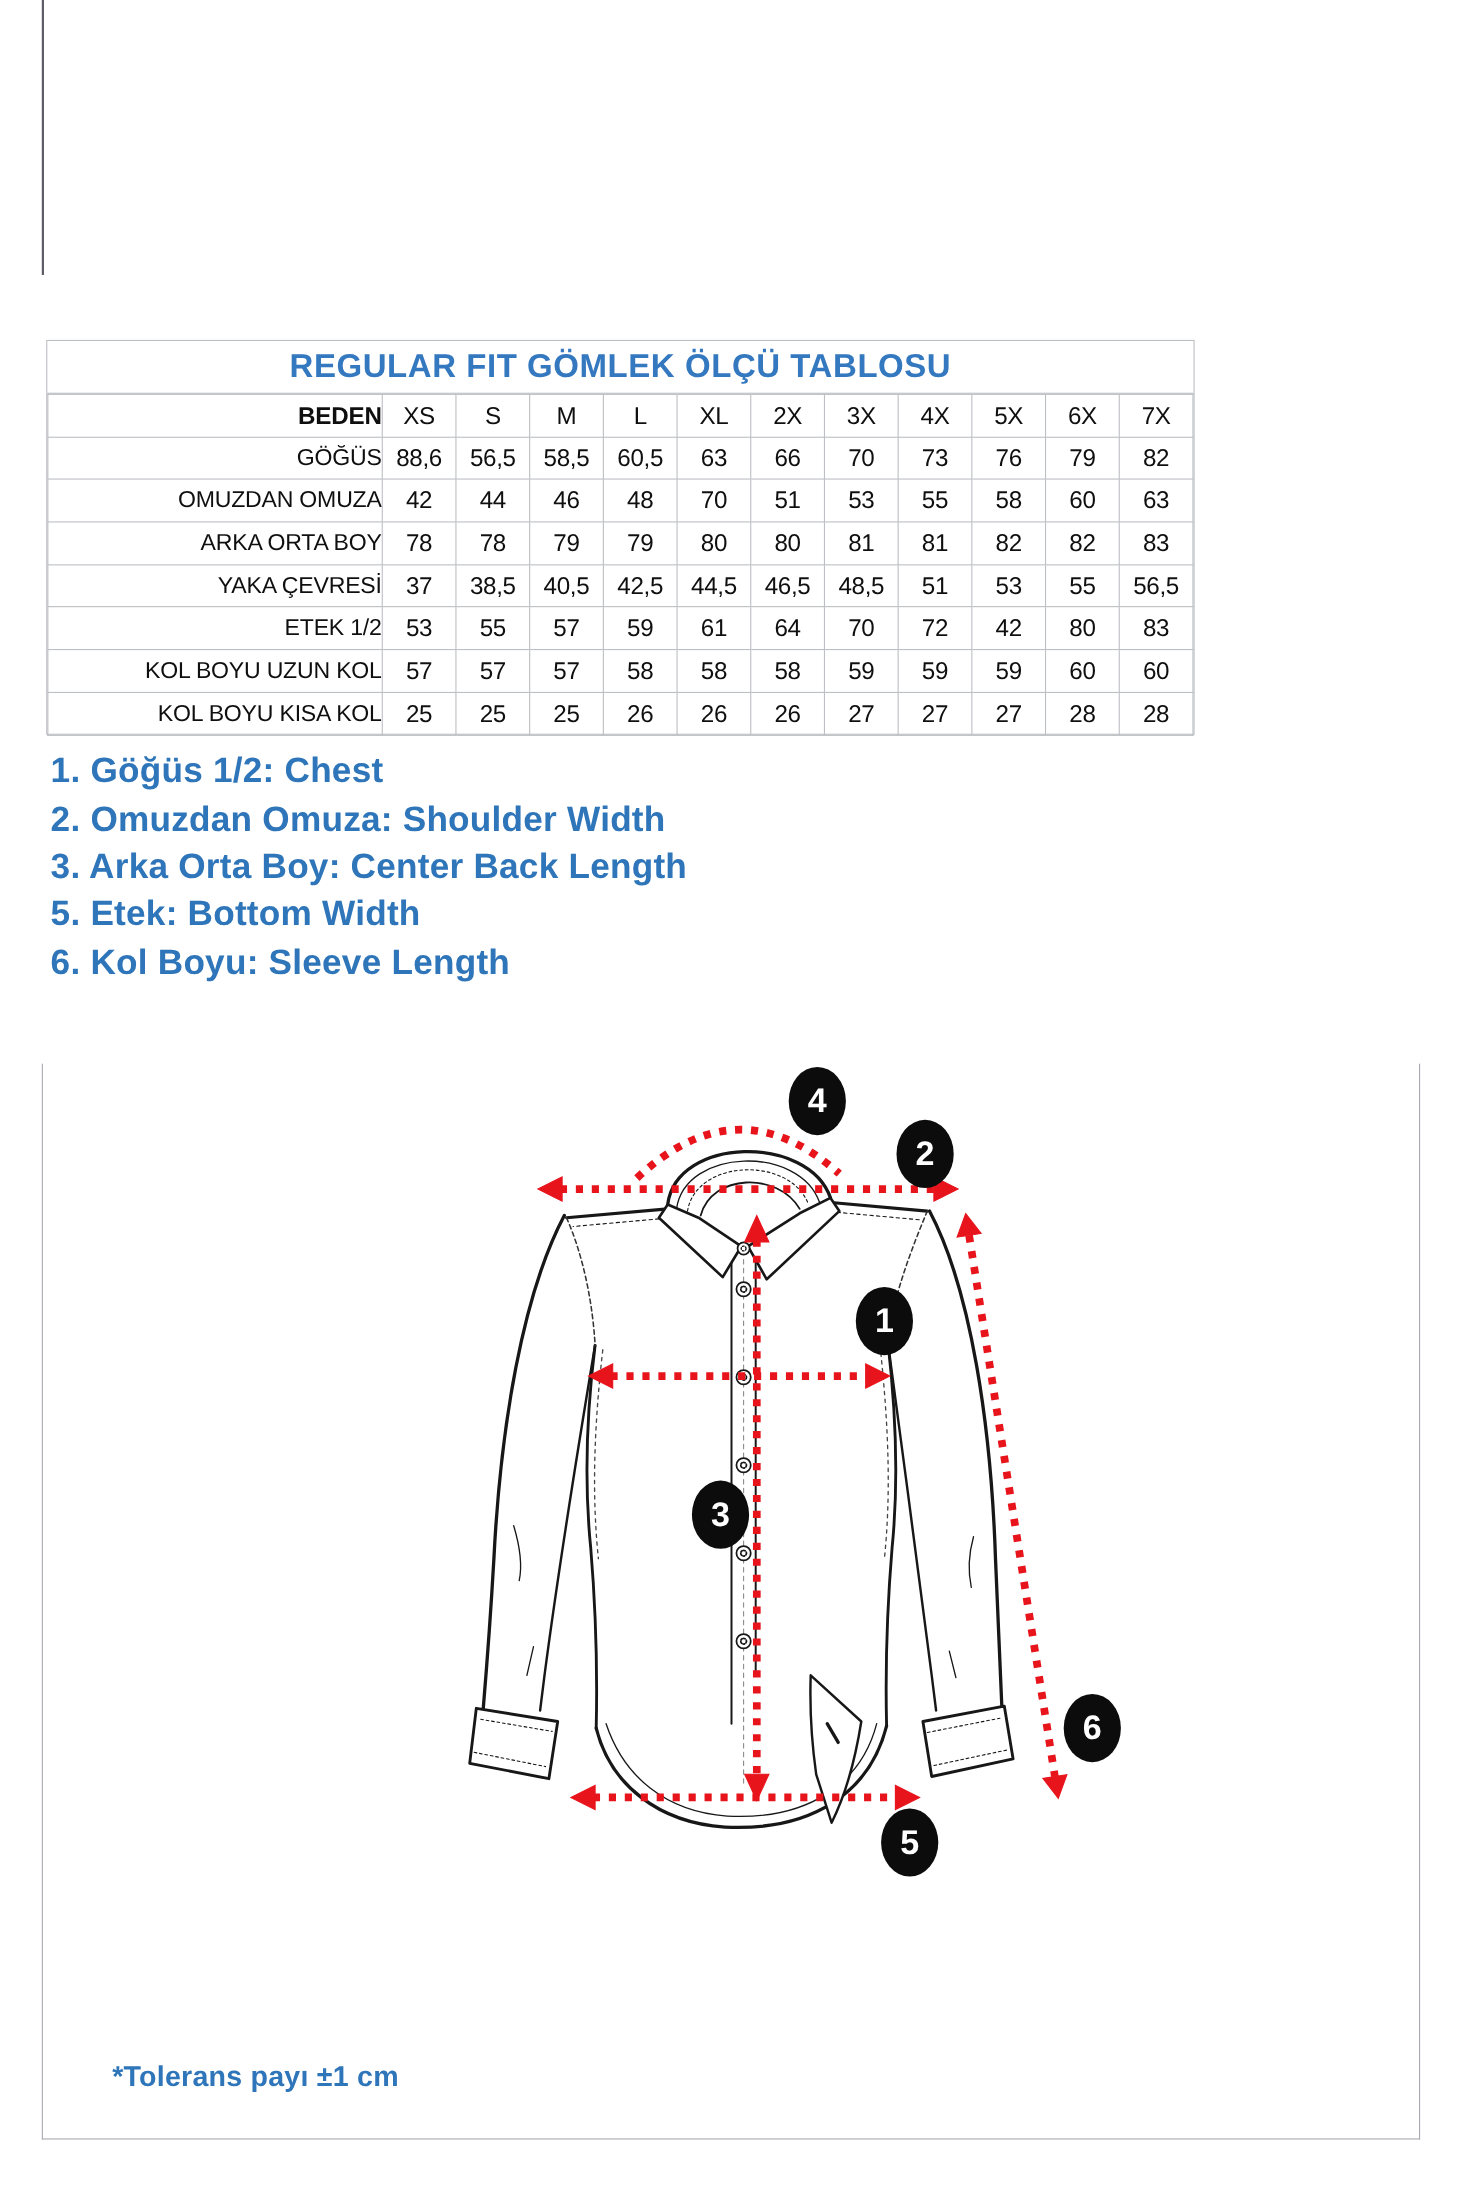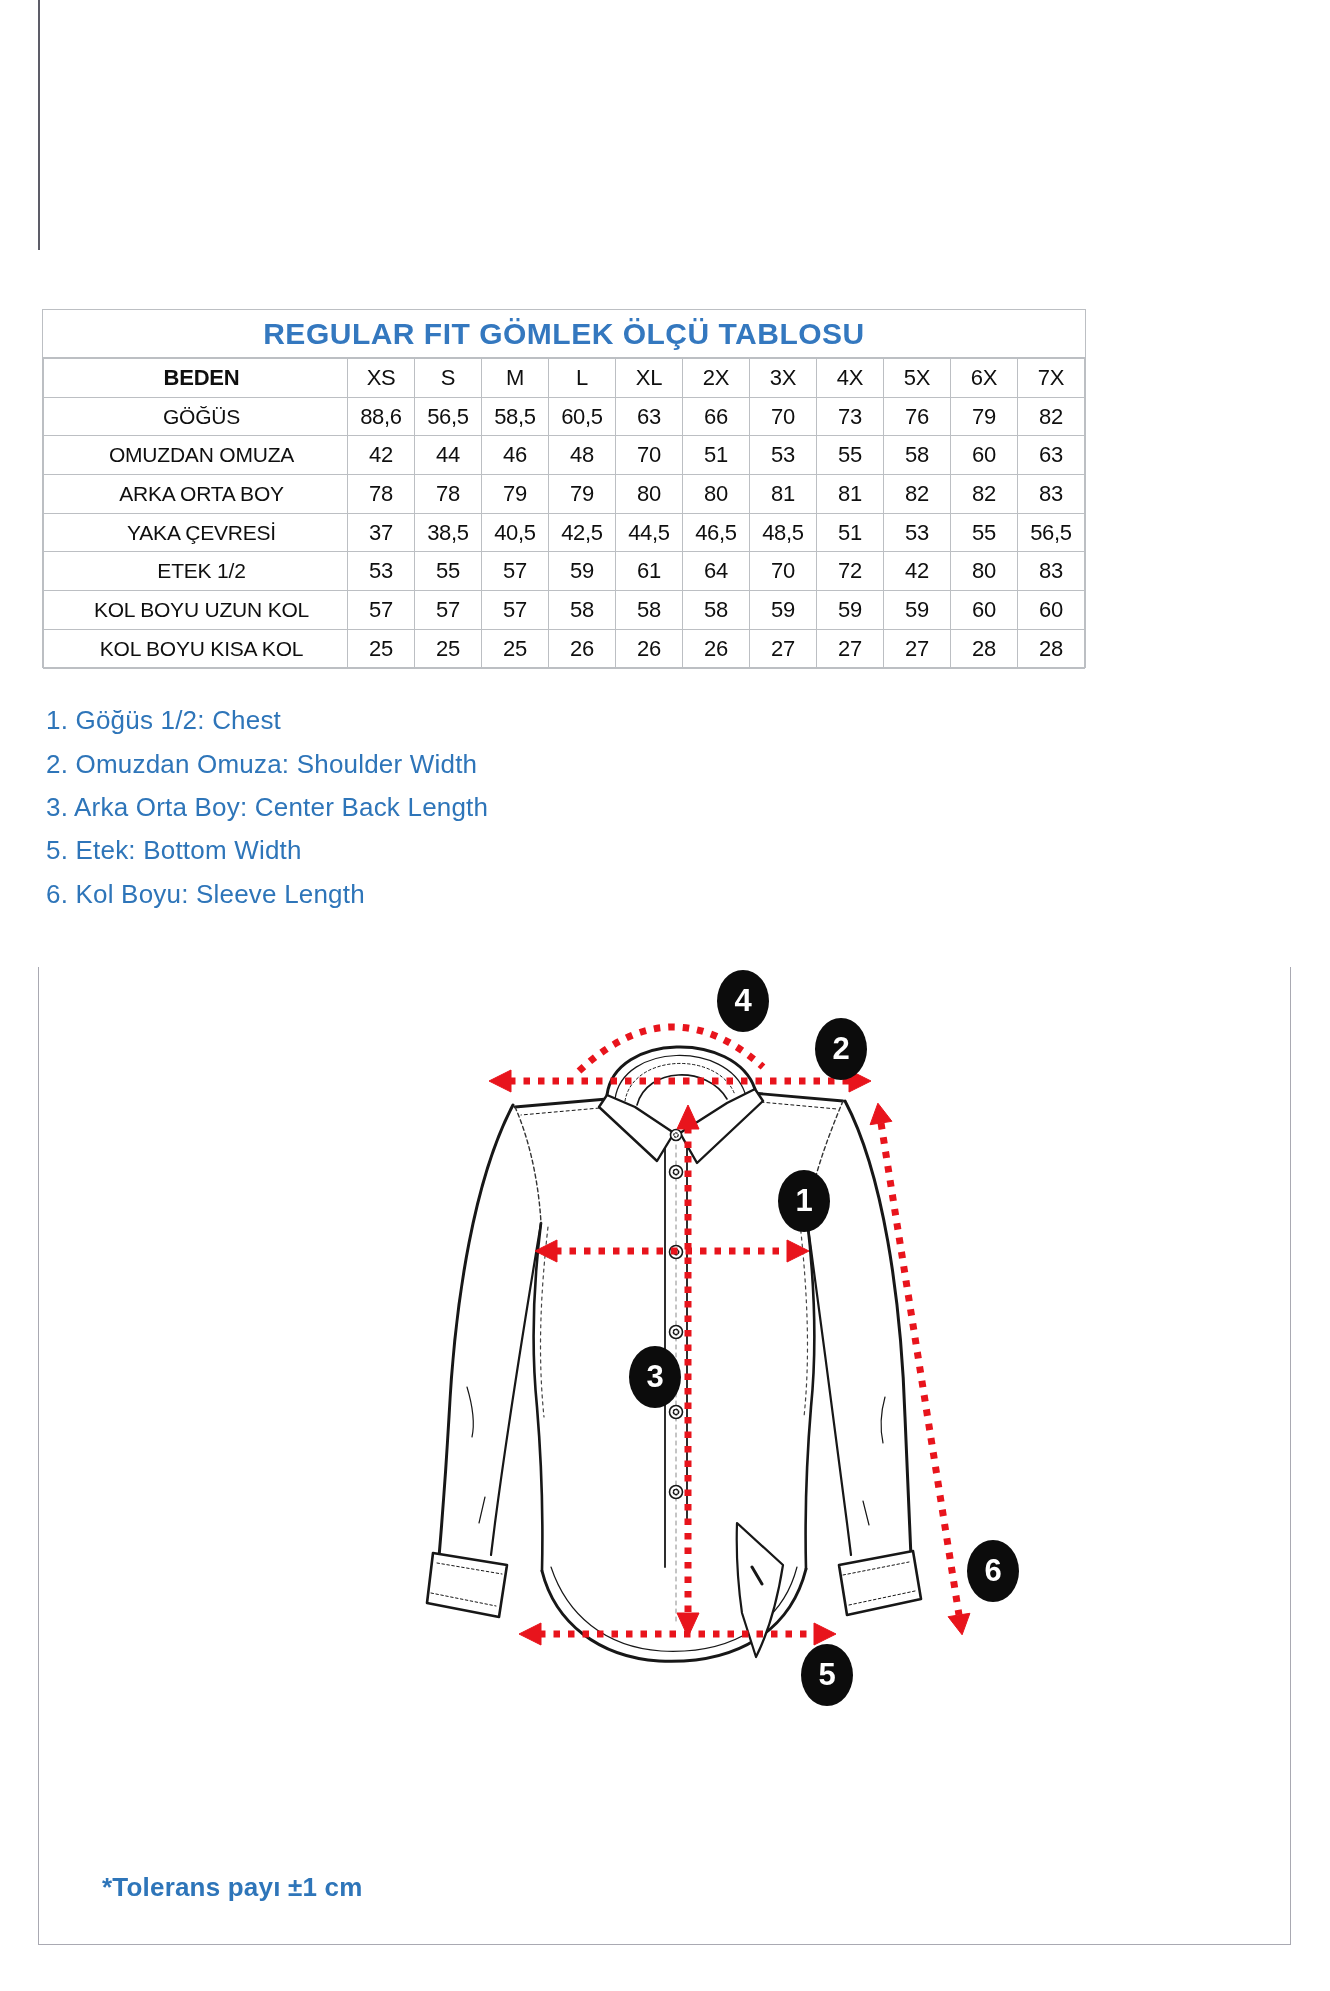--- a/index.html
+++ b/index.html
@@ -30,27 +30,27 @@
     display:flex;align-items:center;justify-content:center;
     color:var(--title-blue);font-weight:bold;font-size:30px;letter-spacing:.5px;
   }
   table.size-table{width:100%;border-collapse:collapse;table-layout:fixed;}
   table.size-table td,table.size-table th{
     border:1px solid var(--tbl-border);height:38.7px;
     font-size:22px;font-weight:normal;text-align:center;vertical-align:middle;
     color:#0f0f0f;letter-spacing:-0.3px;overflow:hidden;white-space:nowrap;
   }
   table.size-table .lbl{
-    width:304px;text-align:center;padding-left:12px;font-size:21px;letter-spacing:-0.2px;
+    width:304px;text-align:right;padding-left:12px;font-size:21px;letter-spacing:-0.2px;
   }
   table.size-table tr.hdr .lbl{font-weight:bold;font-size:22px;}
 
   
-  .legend{position:absolute;left:46px;top:699px;color:var(--blue);
-    font-weight:normal;font-size:26px;letter-spacing:.2px;}
+  .legend{position:absolute;left:46px;top:679px;color:var(--blue);
+    font-weight:bold;font-size:32px;letter-spacing:.2px;}
   .legend div{height:43.4px;display:flex;align-items:center;}
 
   
   .diagram-box{
     position:absolute;left:38px;top:967px;width:1253px;height:978px;
     border:1px solid var(--box-border);border-top:none;background:#fff;
   }
   .diagram-box svg{position:absolute;left:0;top:0;}
   .badge{
     position:absolute;width:52px;height:62px;border-radius:50%;

